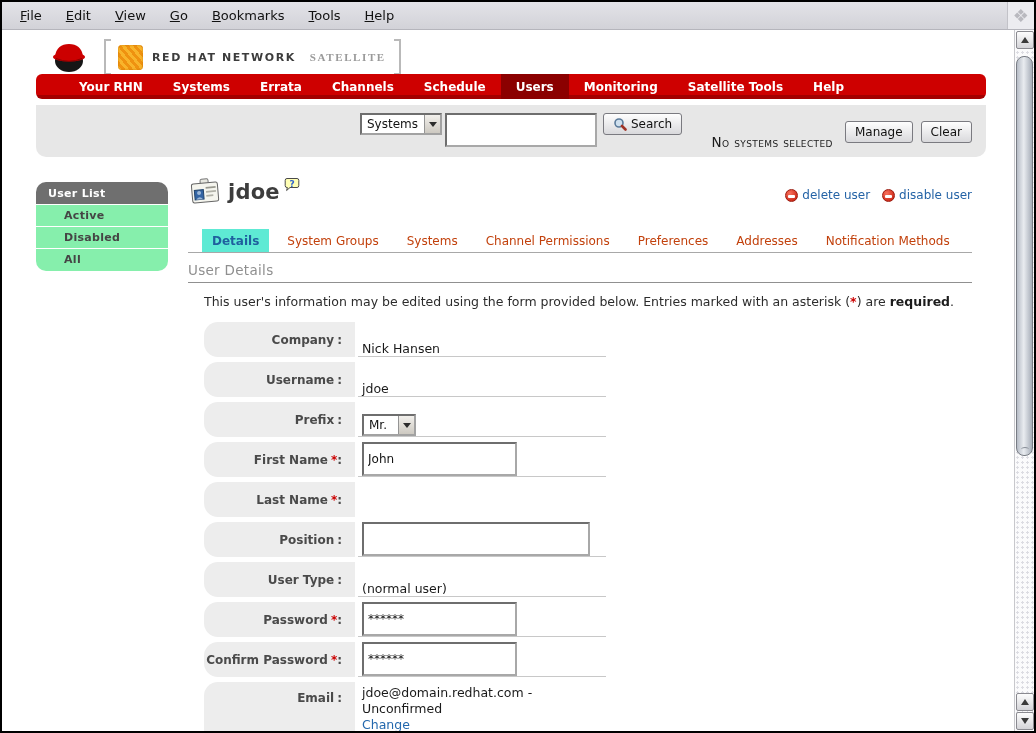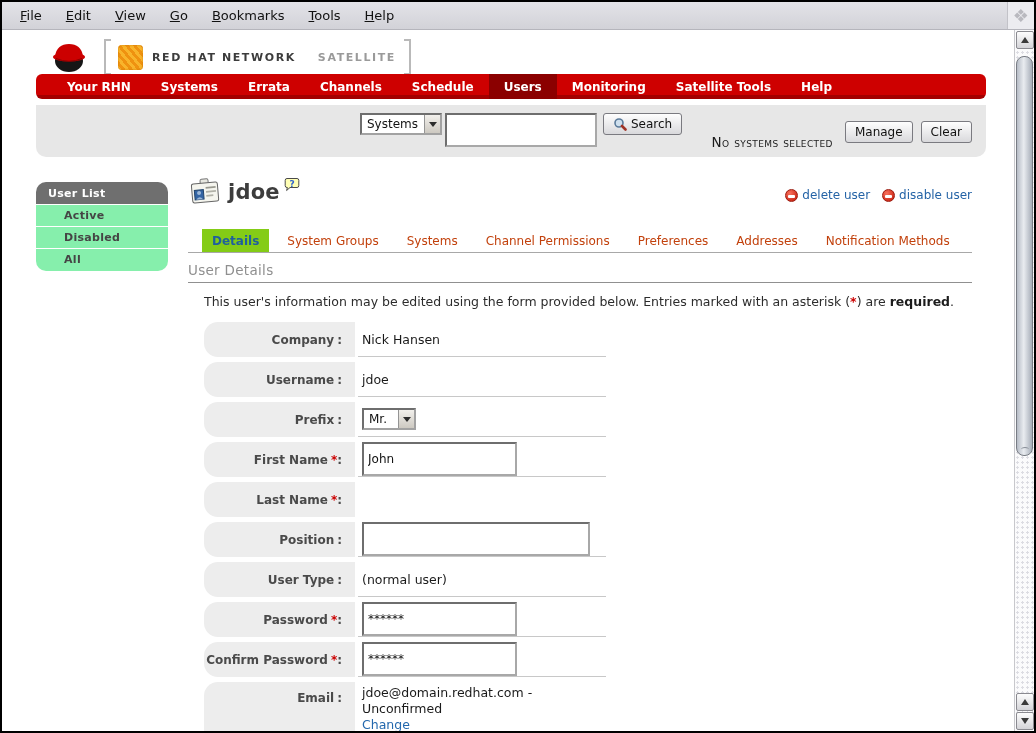--- a/index.html
+++ b/index.html
@@ -23,28 +23,28 @@
   .sb-thumb { position:absolute; top:26px; left:1px; width:17px; height:400px; border:1px solid #787c84; border-radius:8px; background:linear-gradient(to right,#b6bcc6,#e9ecf0 45%,#a6adb8); }
   .sb-thumb::after { content:""; position:absolute; bottom:3px; left:4px; width:8px; height:4px; border-radius:50%; border-top:1px solid #8a8f98; }
 
   
   .brand { position:absolute; top:4px; left:46px; height:46px; display:flex; align-items:center; }
   .bracket { width:7px; height:36px; border:2px solid #b9b9b9; }
   .bracket.l { border-right:none; margin-left:14px; }
   .bracket.r { border-left:none; }
   .rhn-square { width:25px; height:25px; border-radius:4px; margin:0 9px 0 7px; background:repeating-linear-gradient(50deg,#f8b42b 0 3px,#ef9210 3px 6px); box-shadow:inset 0 0 2px #c87600; }
   .rhn-name { font-size:11px; font-weight:bold; letter-spacing:1.6px; color:#3c3c3c; white-space:nowrap; }
-  .rhn-suffix { color:#9a9a9a; margin:0 8px 0 22px; }
+  .rhn-suffix { color:#9a9a9a; margin:0 8px 0 14px;font-family:Liberation Serif, serif; }
   .session { position:absolute; top:18px; right:36px; display:flex; align-items:baseline; gap:10px; }
   .caps-label { font-size:9px; font-weight:bold; letter-spacing:2px; color:#6e6e6e; text-transform:uppercase;margin-top:32px; }
   .session .user { font-size:14px; color:#1a1a1a; letter-spacing:.3px; }
   .session .signout { margin-left:22px; cursor:pointer; }
 
   
-  .nav { position:absolute; top:44px; left:34px; width:950px; height:25px; border-radius:6px; background:linear-gradient(#ce0000 0 82%,#a30000 82% 100%); display:flex; align-items:stretch; padding:0 16px; }
+  .nav { position:absolute; top:44px; left:34px; width:950px; height:25px; border-radius:6px; background:linear-gradient(#ce0000 0 82%,#a30000 82% 100%); display:flex; align-items:stretch; padding:0 28px; }
   .nav-item { color:#fff; font-size:12px; font-weight:bold; padding:0 15px; display:flex; align-items:center; cursor:pointer; }
   .nav-item.active { background:#8b0000; }
 
   
   .searchstrip { position:absolute; top:75px; left:34px; width:950px; height:52px; background:#e7e7e7; border-radius:0 0 10px 10px; display:flex; align-items:flex-start; padding:8px 14px 0 324px; }
   .gtk-select { display:inline-flex; align-items:stretch; background:#fff; border:2px solid; border-color:#6e6e6e #a2a2a2 #a2a2a2 #6e6e6e; height:22px; }
   .gtk-select .val { font-size:12px; padding:2px 6px 0 5px; color:#111; }
   .gtk-select .btn { width:16px; background:linear-gradient(#f2f0ec,#cdc9c1); border-left:1px solid #949494; display:flex; align-items:center; justify-content:center; cursor:pointer; }
   .arr-dn { width:0; height:0; border-left:4px solid transparent; border-right:4px solid transparent; border-top:5px solid #2c2c2c; }
   .gtk-input { border:2px solid; border-color:#6e6e6e #a8a8a8 #a8a8a8 #6e6e6e; background:#fff; height:34px; font-size:12px; font-family:inherit; padding:1px 4px; color:#111; }
@@ -65,34 +65,34 @@
   .title-row { position:absolute; top:2px; left:2px; display:flex; align-items:center; }
   .title-row h1 { font-size:21px; font-weight:bold; color:#3d3d3d; margin-left:8px; letter-spacing:.2px; }
   .help-sup { margin:-14px 0 0 4px; cursor:pointer; }
   .actions { position:absolute; top:12px; right:0; display:flex; align-items:center; gap:12px; }
   .action-link { display:flex; align-items:center; gap:4px; font-size:12px; color:#2463a6; cursor:pointer; }
   .minus-icon { width:13px; height:13px; border-radius:50%; background:radial-gradient(circle at 35% 30%,#f8705c,#ce2b1a 75%); border:1px solid #9c1c10; position:relative; flex:0 0 auto; }
   .minus-icon::after { content:""; position:absolute; left:2px; top:5px; width:7px; height:3px; background:#fff; border-radius:1px; }
 
   .tabstrip { position:absolute; top:51px; left:0; right:0; height:26px; border-bottom:1px solid #a8a8a8; display:flex; align-items:flex-end; padding-left:14px; }
   .tab { font-size:12px; color:#c2410c; padding:5px 10px 4px; cursor:pointer; white-space:nowrap; margin-right:8px; }
-  .tab.active { background:#84cc16; font-weight:bold; color:#1f5f9e; }
+  .tab.active { background:#5eead4; font-weight:bold; color:#1f5f9e; }
 
   .section-head { position:absolute; top:86px; left:0; right:0; font-size:13.5px; color:#8f8f8f; padding-bottom:4px; border-bottom:1px solid #909090; letter-spacing:.3px; }
   .intro { position:absolute; top:118px; left:16px; right:0; font-size:12.5px; color:#2c2c2c; }
   .req { color:#cc0000; font-weight:bold; }
   .intro b { color:#1c1c1c; }
 
   .form { position:absolute; top:146px; left:16px; width:402px; }
   .frow { display:flex; height:35px; margin-bottom:5px; }
   .frow.tall { height:52px; }
   .flabel { width:151px; background:#ededed; border-radius:14px 0 0 14px; font-size:12px; font-weight:bold; color:#4a4a4a; text-align:right; padding-right:13px; display:flex; align-items:center; justify-content:flex-end; flex:0 0 auto; }
   .frow.tall .flabel { align-items:flex-start; padding-top:9px; border-radius:14px 0 0 0; }
   .flabel .req { margin-left:3px; }
-  .fval { margin-left:3px; flex:1; border-bottom:1px solid #c8c8c8; display:flex; align-items:center; padding-left:4px; font-size:12.5px; color:#1a1a1a; }
+  .fval { margin-left:3px; flex:1; border-bottom:1px solid #c8c8c8; display:flex; align-items:flex-end; padding-left:4px; font-size:12.5px; color:#1a1a1a; }
   .frow.tall .fval { flex-direction:column; align-items:flex-start; justify-content:flex-end; padding-top:7px; line-height:16px; }
   .fval .gtk-input.short { width:155px; }
   .fval .gtk-input.wide { width:228px; }
   .link { color:#2368ad; cursor:pointer; }
 </style>
 </head>
 <body>
 
 <div class="window">
 

